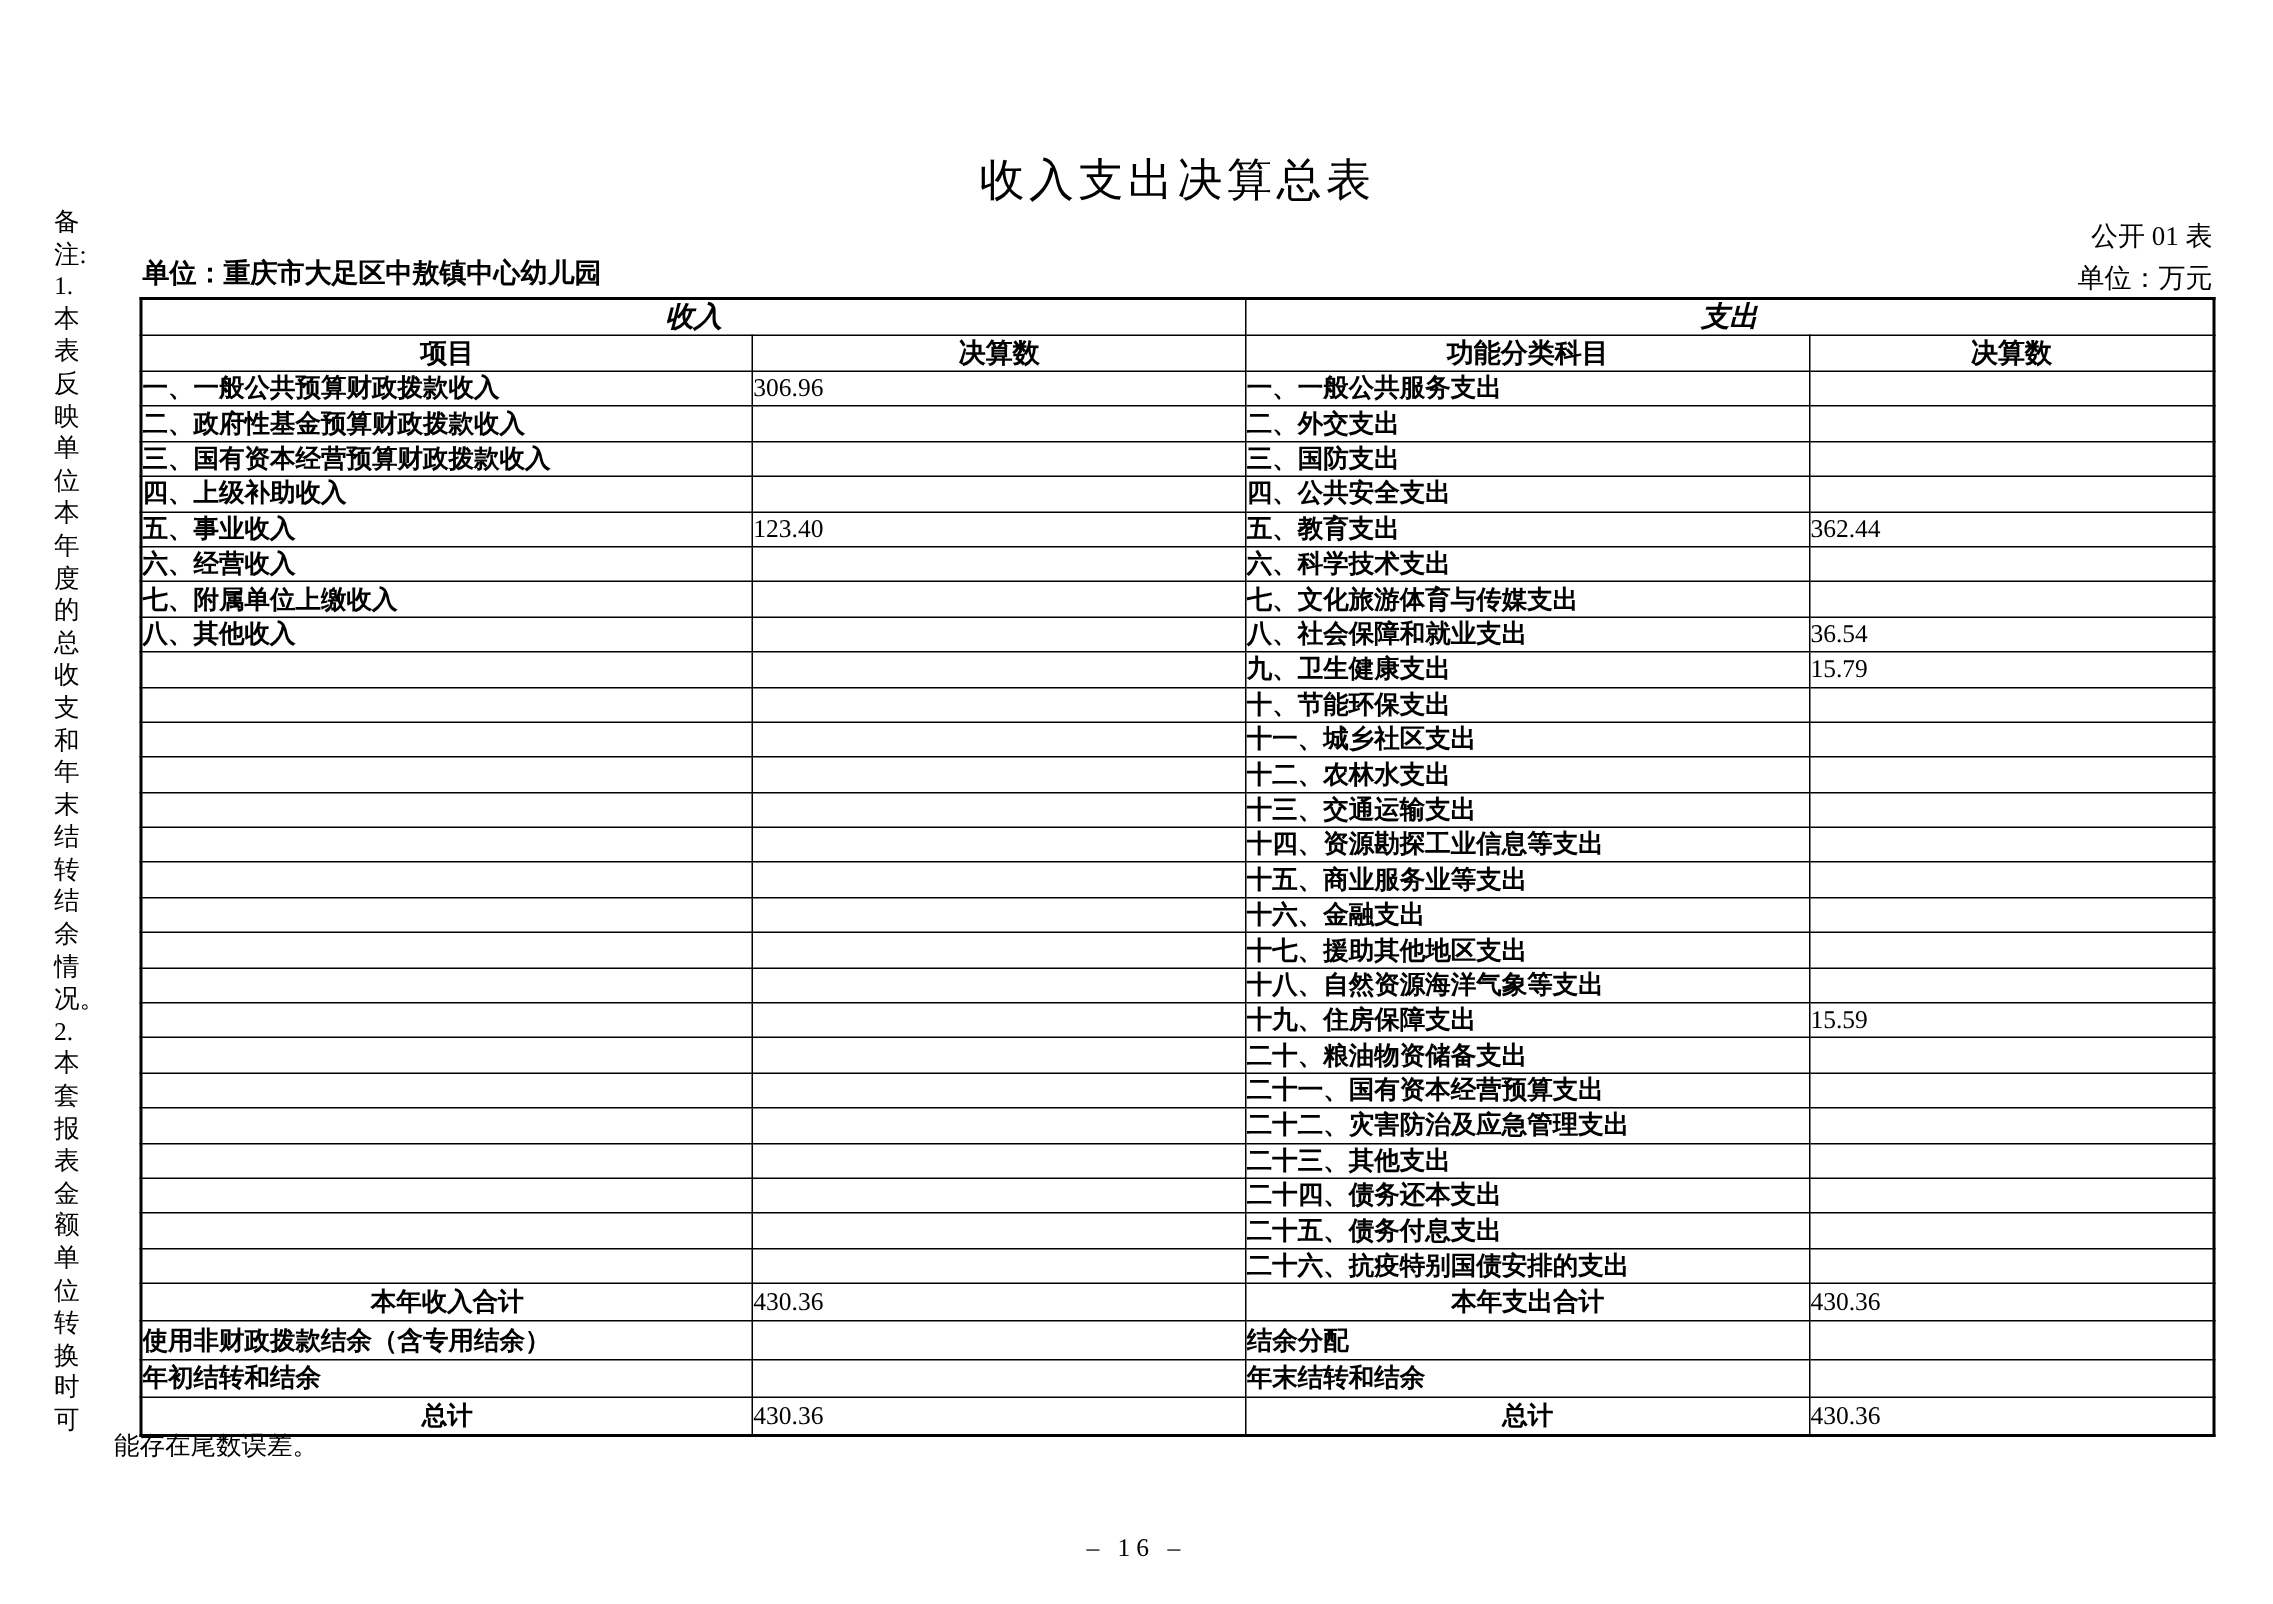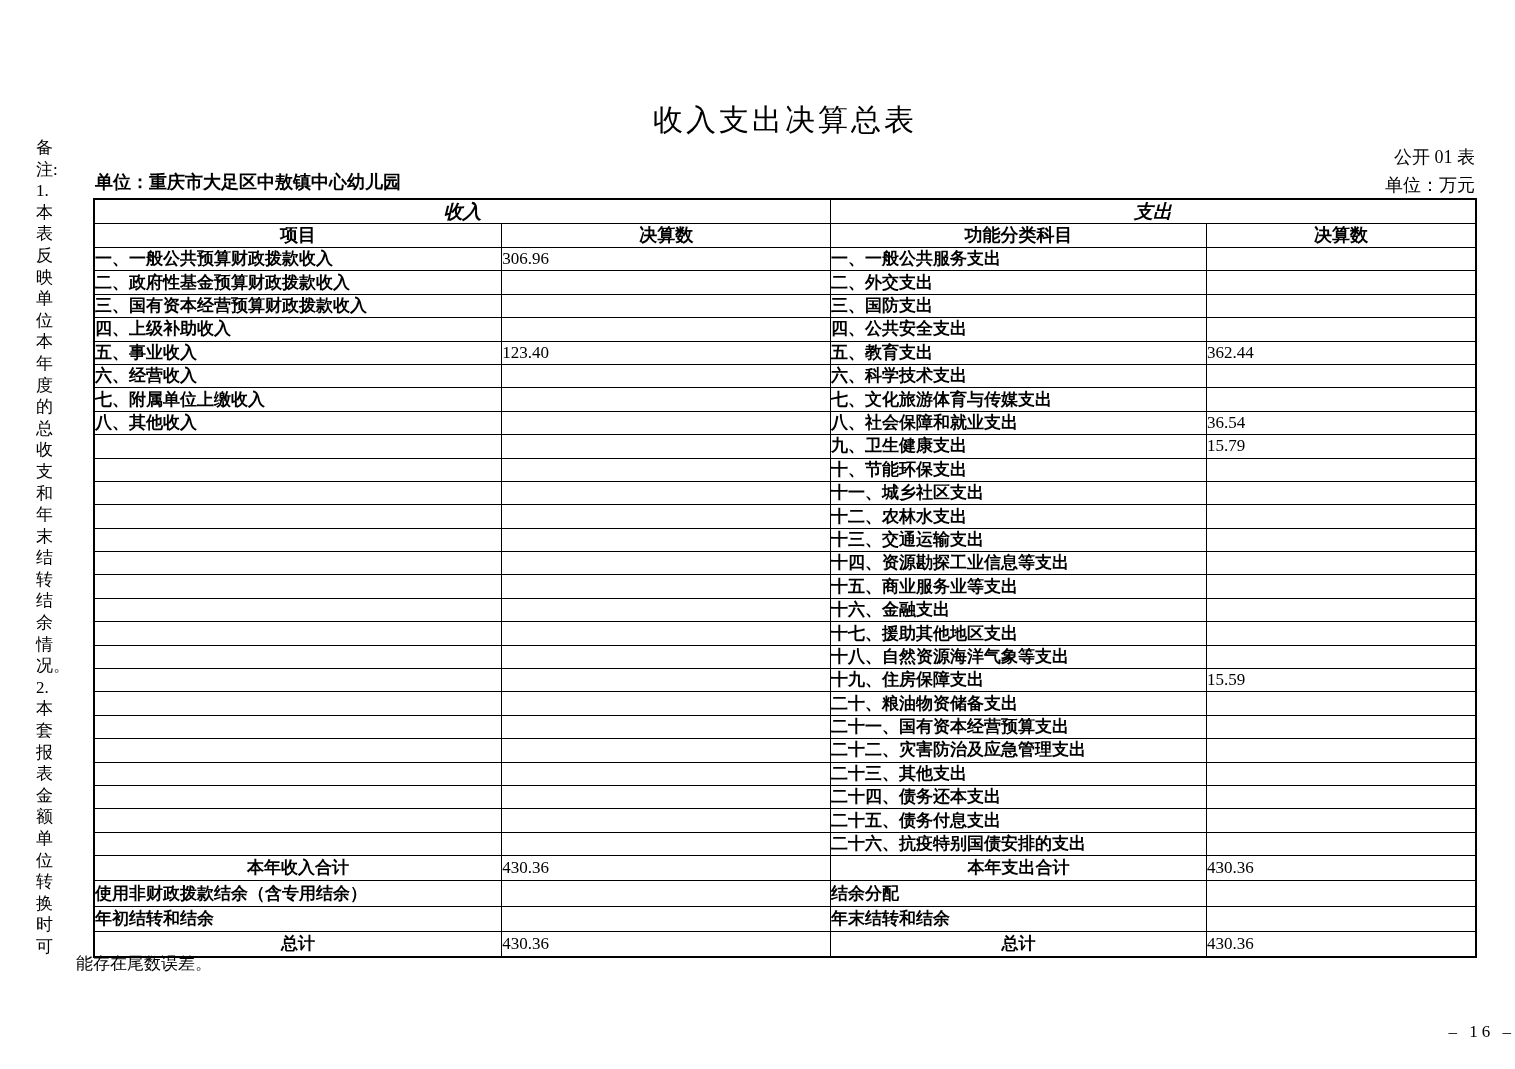--- a/index.html
+++ b/index.html
@@ -26,21 +26,21 @@
   tr.h1 th{height:23px;font-size:19px;font-weight:bold;text-align:center;font-style:italic;}
   tr.h2 th{height:23px;font-size:18px;font-weight:bold;text-align:center;}
   tr.body td{height:22.4px;}
   tr.sum td{height:24.2px;}
   td.lbl{text-align:left;padding-left:4px;font-weight:bold;}
   td.num{text-align:left;padding-right:4px;font-weight:normal;}
   td.center{text-align:center;}
   .note-v{position:absolute;left:36px;top:137px;font-size:17px;line-height:21.6px;width:40px;}
   .note-v div{height:21.6px;}
   .note-b{position:absolute;left:36px;top:952px;font-size:17px;white-space:nowrap;margin-left:40px;}
-  .page-num{position:absolute;left:0;top:1022px;width:100%;text-align:right;font-size:17px;letter-spacing:4px;}
+  .page-num{position:absolute;left:0;top:1022px;width:100%;text-align:center;font-size:17px;letter-spacing:4px;}
 </style>
 </head>
 <body>
 
 <div class="title">收入支出决算总表</div>
 
 <div class="meta-right">
   <div>公开 01 表</div>
   <div>单位：万元</div>
 </div>

